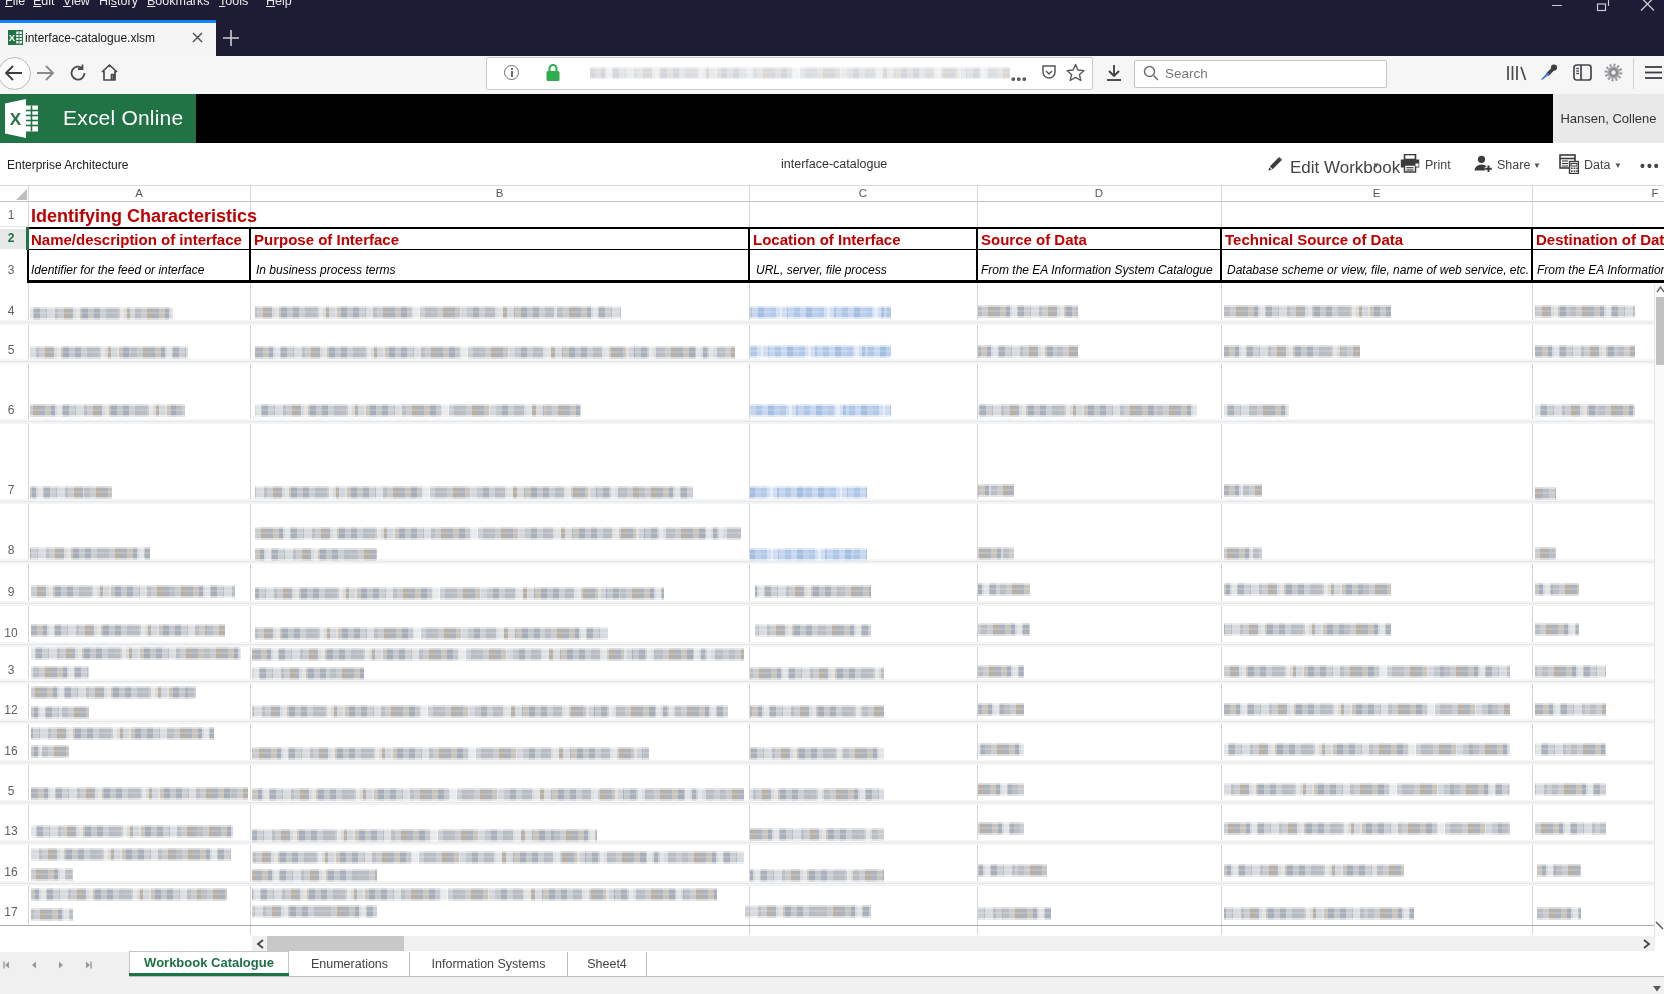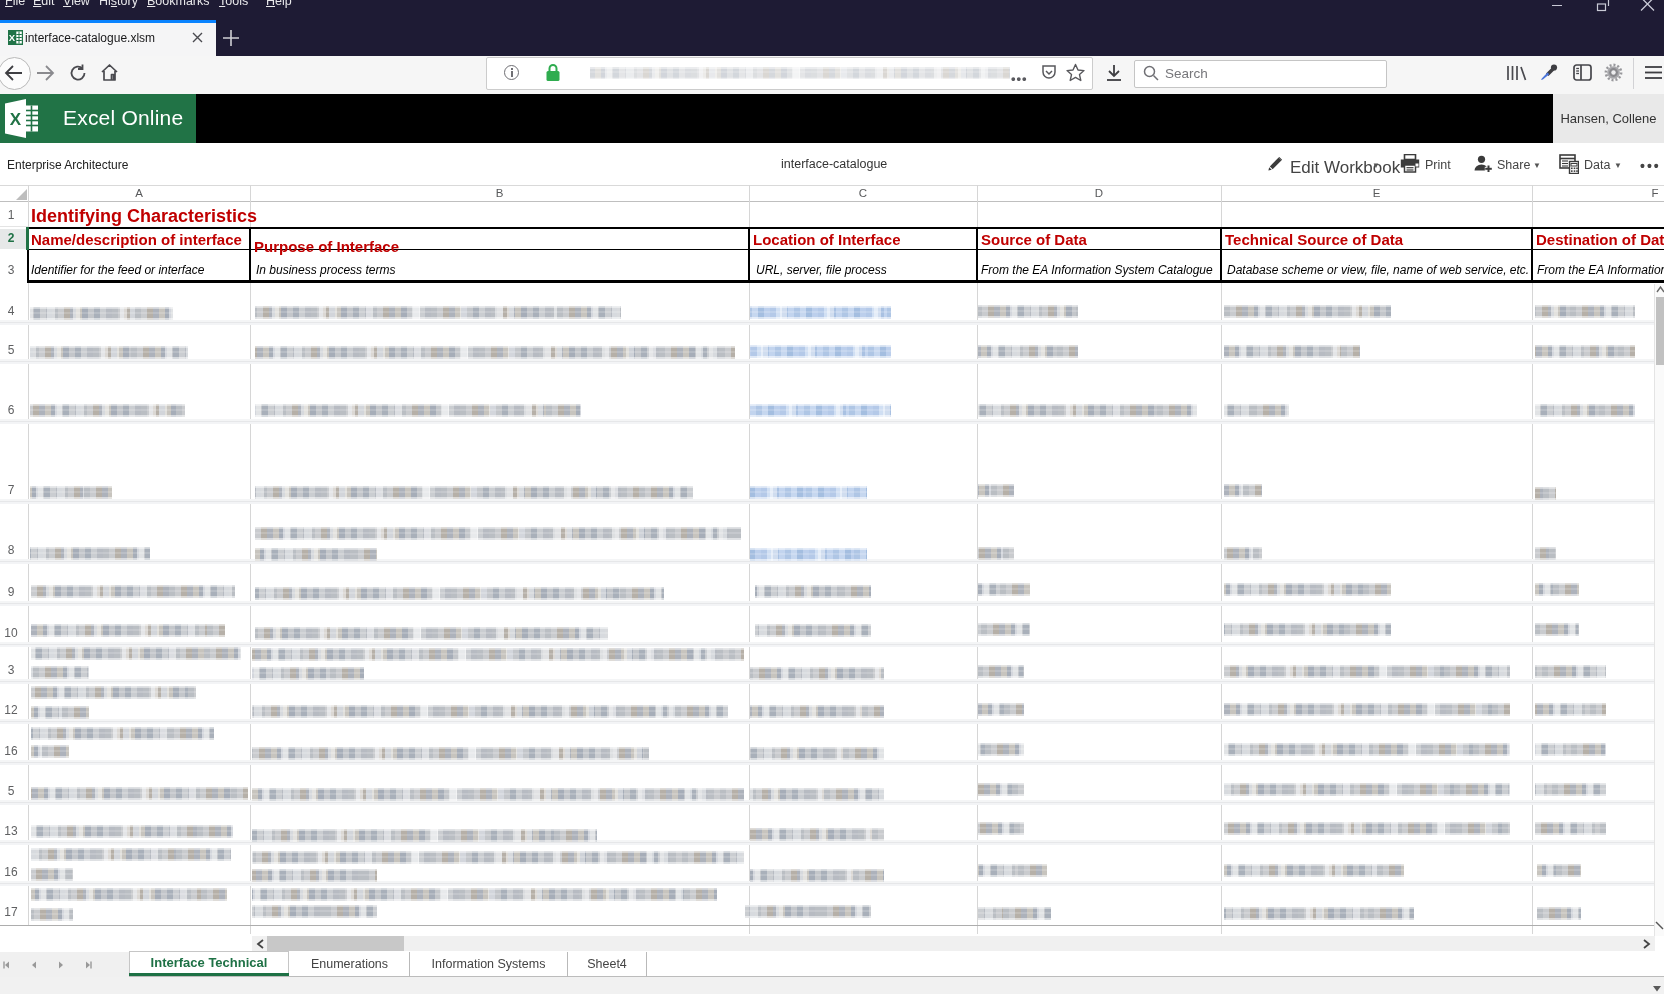--- a/index.html
+++ b/index.html
@@ -300,21 +300,21 @@
 <div class="num" style="top:663px">3</div>
 <div class="num" style="top:703px">12</div>
 <div class="num" style="top:744px">16</div>
 <div class="num" style="top:784px">5</div>
 <div class="num" style="top:824px">13</div>
 <div class="num" style="top:865px">16</div>
 <div class="num" style="top:905px">17</div>
 
 <div class="a" style="left:31px;top:206px;font-size:18px;font-weight:bold;color:#c00000;white-space:nowrap">Identifying Characteristics</div>
 <div class="hdr" style="left:31px;top:231px">Name/description of interface</div>
-<div class="hdr" style="left:254px;top:238px">Purpose of Interface</div>
+<div class="hdr" style="left:254px;top:231px">Purpose of Interface</div>
 <div class="hdr" style="left:753px;top:231px">Location of Interface</div>
 <div class="hdr" style="left:981px;top:231px">Source of Data</div>
 <div class="hdr" style="left:1225px;top:231px">Technical Source of Data</div>
 <div class="hdr" style="left:1536px;top:231px">Destination of Data</div>
 <div class="it" style="left:31px;top:263px">Identifier for the feed or interface</div>
 <div class="it" style="left:256px;top:263px">In business process terms</div>
 <div class="it" style="left:756px;top:263px">URL, server, file process</div>
 <div class="it" style="left:981px;top:263px">From the EA Information System Catalogue</div>
 <div class="it" style="left:1227px;top:263px">Database scheme or view, file, name of web service, etc.</div>
 <div class="it" style="left:1537px;top:263px">From the EA Information Sys</div>
@@ -445,21 +445,21 @@
   <path d="M6 0.5 L2 4 L6 7.5 Z"></path>
       <rect x="0.3" y="0.5" width="1.4" height="7"></rect>
   <path d="M33 0.5 L29 4 L33 7.5 Z"></path>
   <path d="M56 0.5 L60 4 L56 7.5 Z"></path>
   <path d="M83 0.5 L87 4 L83 7.5 Z"></path>
       <rect x="87.3" y="0.5" width="1.4" height="7"></rect>
  </g>
 </svg>
 
 <div class="a" style="left:129px;top:951px;width:160px;height:23px;background:#fff;border:1px solid #c6c6c6;border-bottom:none;box-sizing:border-box"></div>
-<div class="a" style="left:129px;top:951px;width:160px;height:25px;font-size:13px;font-weight:bold;color:#1e7145;text-align:center;line-height:24px">Interface Technical</div>
+<div class="a" style="left:129px;top:951px;width:160px;height:25px;font-size:13px;font-weight:bold;color:#1e7145;text-align:center;line-height:24px">Workbook Catalogue</div>
 <div class="a" style="left:129px;top:973px;width:160px;height:3px;background:#1e7145"></div>
 <div class="a" style="left:290px;top:952px;width:120px;height:25px;font-size:12.5px;color:#444;text-align:center;line-height:24px;border-right:1px solid #b9b9b9;box-sizing:border-box">Enumerations</div>
 <div class="a" style="left:410px;top:952px;width:158px;height:25px;font-size:12.5px;color:#444;text-align:center;line-height:24px;border-right:1px solid #b9b9b9;box-sizing:border-box">Information Systems</div>
 <div class="a" style="left:568px;top:952px;width:79px;height:25px;font-size:12.5px;color:#444;text-align:center;line-height:24px;border-right:1px solid #b9b9b9;box-sizing:border-box">Sheet4</div>
 
 <div class="a" style="left:0;top:977px;width:1664px;height:17px;background:#f1f1f1"></div>
 <svg class="a" style="left:1653px;top:986px" width="8" height="6" viewBox="0 0 8 6">
     <path d="M0 0 H8 L4 5.5 Z" fill="#5a5a5a"></path>
   </svg>
 

